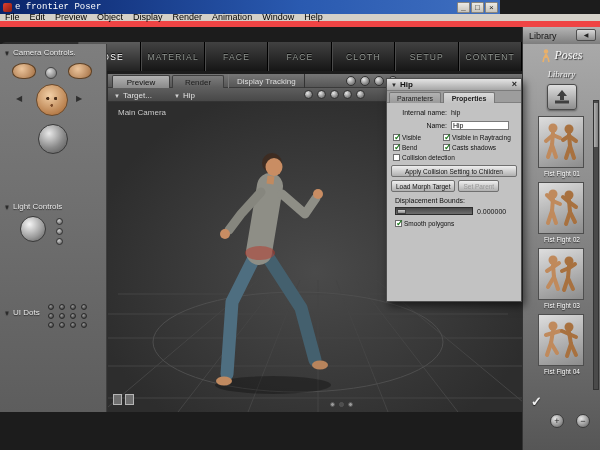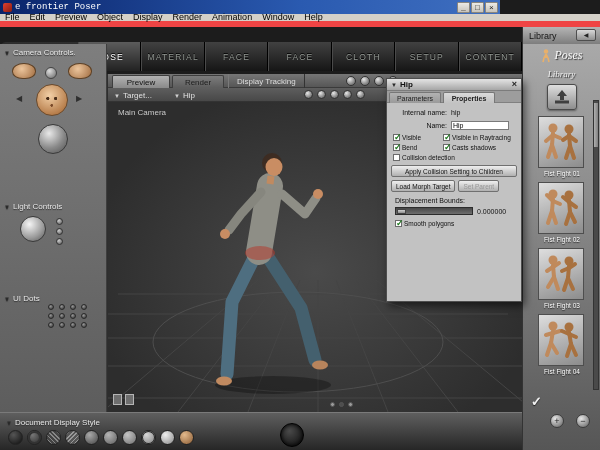--- a/index.html
+++ b/index.html
@@ -184,21 +184,21 @@
 
     <div class="sec-row abs" style="left:4px;top:158px;">
       <span class="tri">▼</span>
       <span>Light Controls</span>
     </div>
     <div class="abs light-ball" style="left:20px;top:172px;"></div>
     <div class="abs light-dot" style="left:56px;top:174px;"></div>
     <div class="abs light-dot" style="left:56px;top:184px;"></div>
     <div class="abs light-dot" style="left:56px;top:194px;"></div>
 
-    <div class="sec-row abs" style="left:4px;top:250px;">
+    <div class="sec-row abs" style="left:4px;top:264px;">
       <span class="tri">▼</span>
       <span>UI Dots</span>
     </div>
     <div class="abs dots-grid" style="left:48px;top:260px;">
       <div class="ui-dot"></div>
         <div class="ui-dot"></div>
         <div class="ui-dot"></div>
         <div class="ui-dot"></div>
       <div class="ui-dot"></div>
         <div class="ui-dot"></div>
@@ -451,33 +451,14 @@
     </div>
     <span class="lib-check">✓</span>
     <div class="lib-round" style="left:27px;top:370px;">
         <span>+</span>
       </div>
     <div class="lib-round" style="left:53px;top:370px;">
         <span>−</span>
       </div>
   </div>
 
-  <div class="abs bottomstrip">
-    <div class="sec-row abs" style="left:6px;top:5px;">
-      <span class="tri">▼</span>
-      <span>Document Display Style</span>
-    </div>
-    <div class="abs ds-row" style="left:8px;top:17px;">
-      <div class="ds ds1"></div>
-      <div class="ds ds2"></div>
-      <div class="ds ds3"></div>
-      <div class="ds ds4"></div>
-      <div class="ds ds5"></div>
-      <div class="ds ds6"></div>
-      <div class="ds ds7"></div>
-      <div class="ds ds8"></div>
-      <div class="ds ds9"></div>
-      <div class="ds ds10"></div>
-    </div>
-    <div class="abs knob" style="left:280px;top:10px;"></div>
-  </div>
 
 </div>
 
 </body></html>

